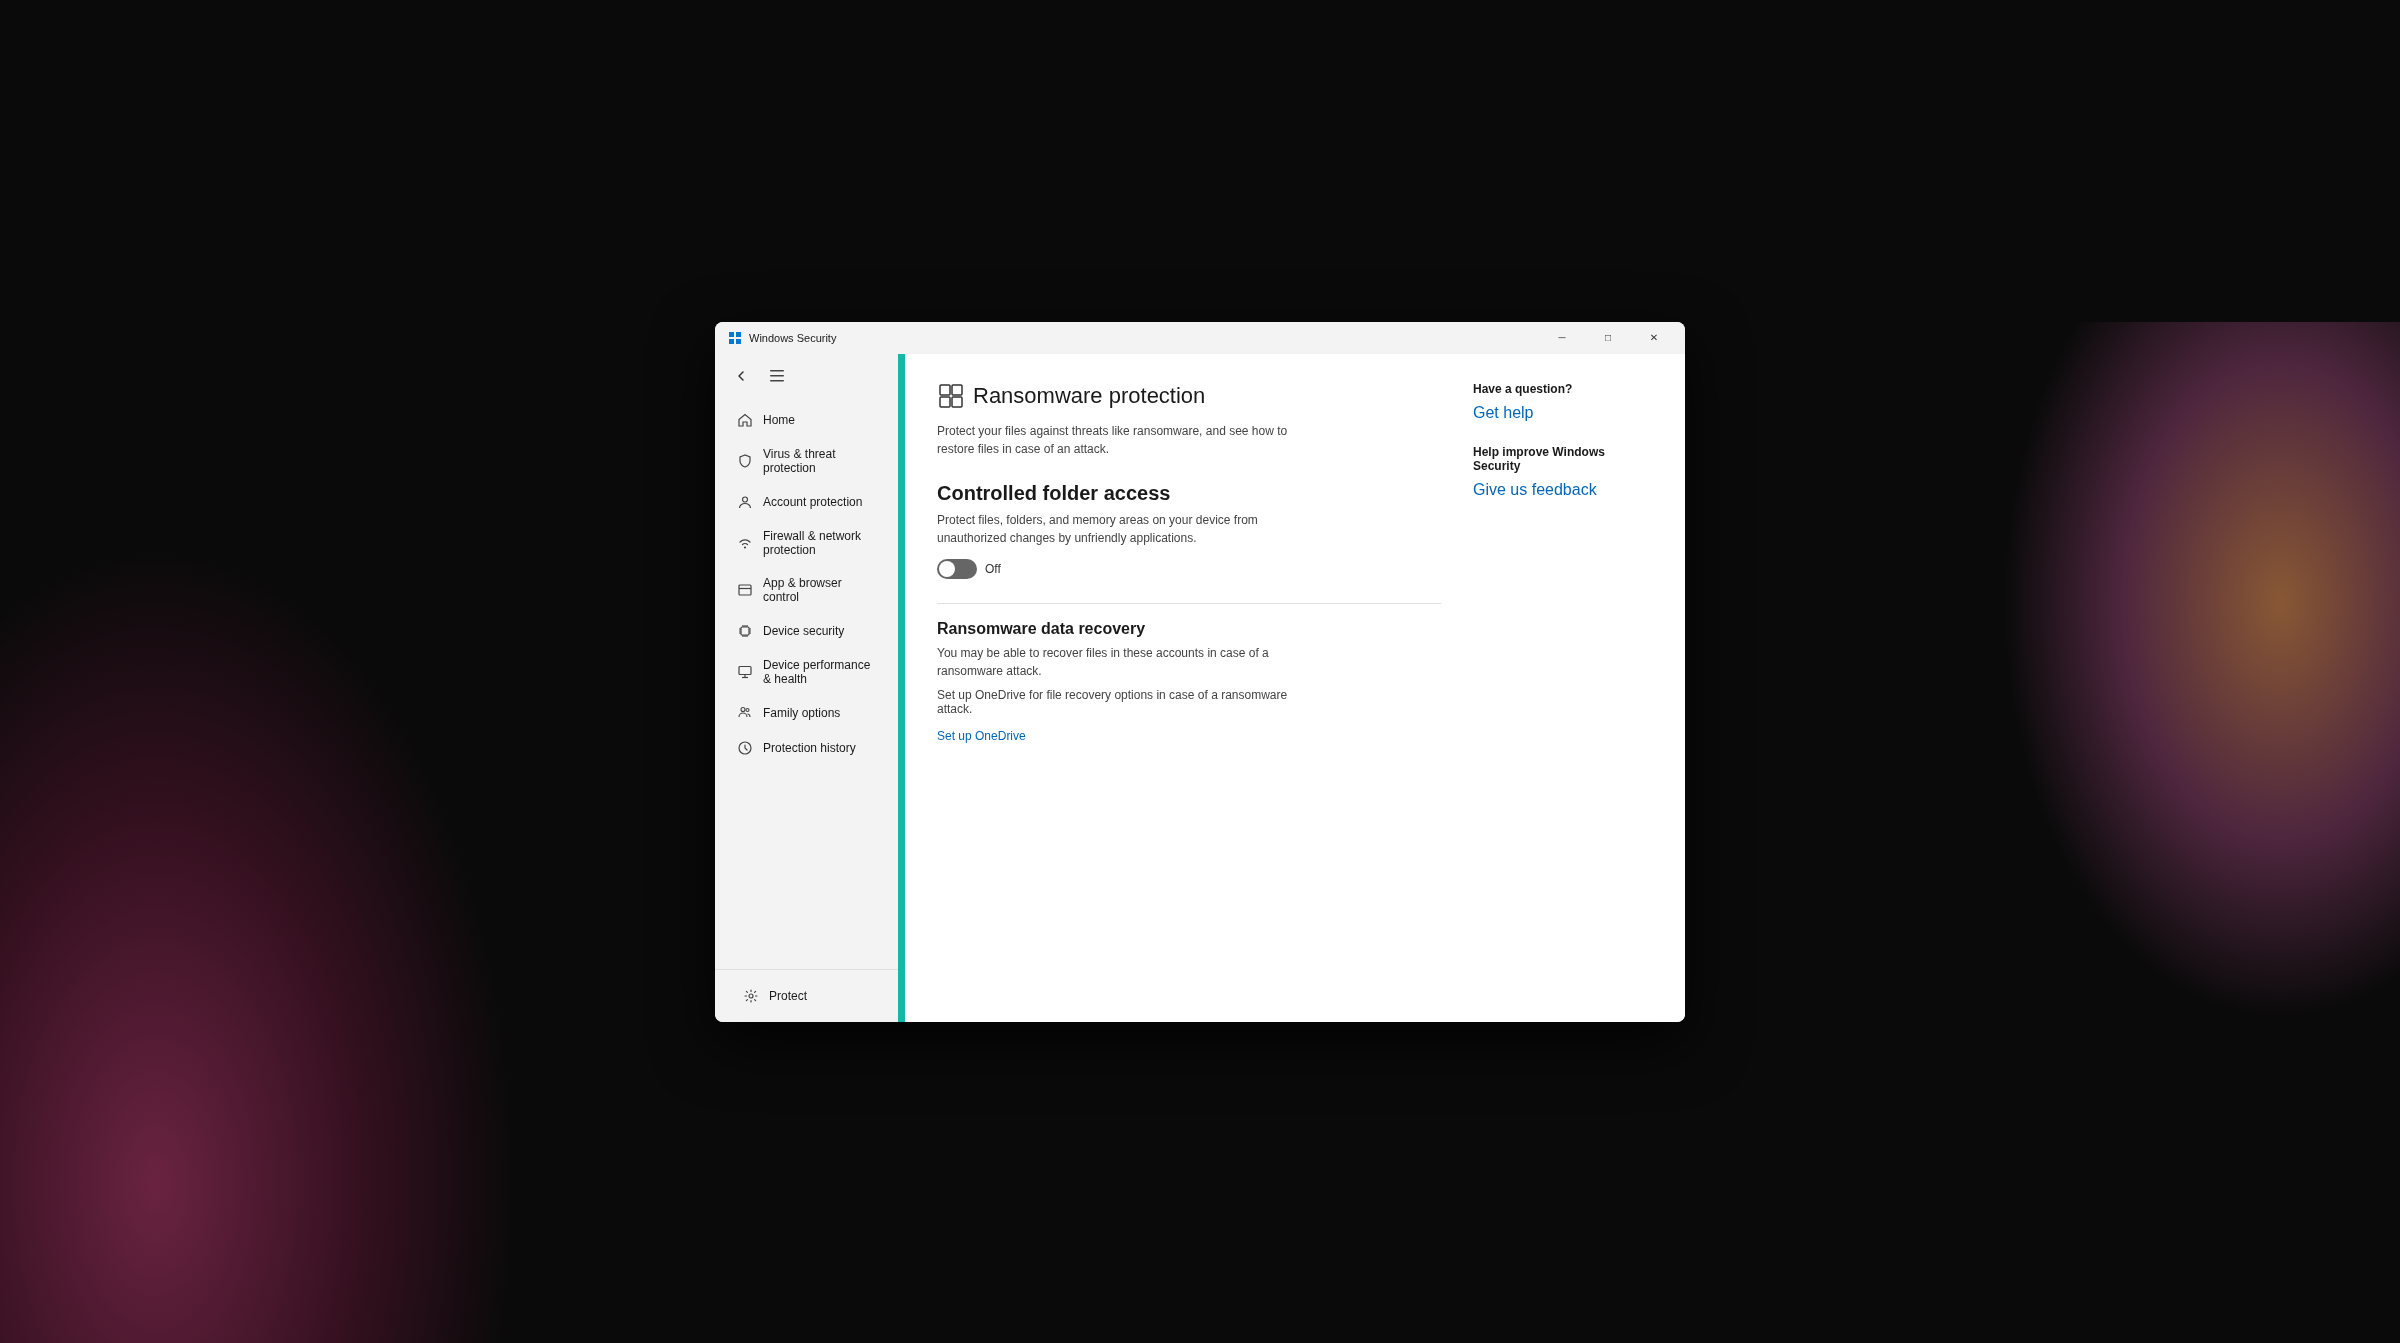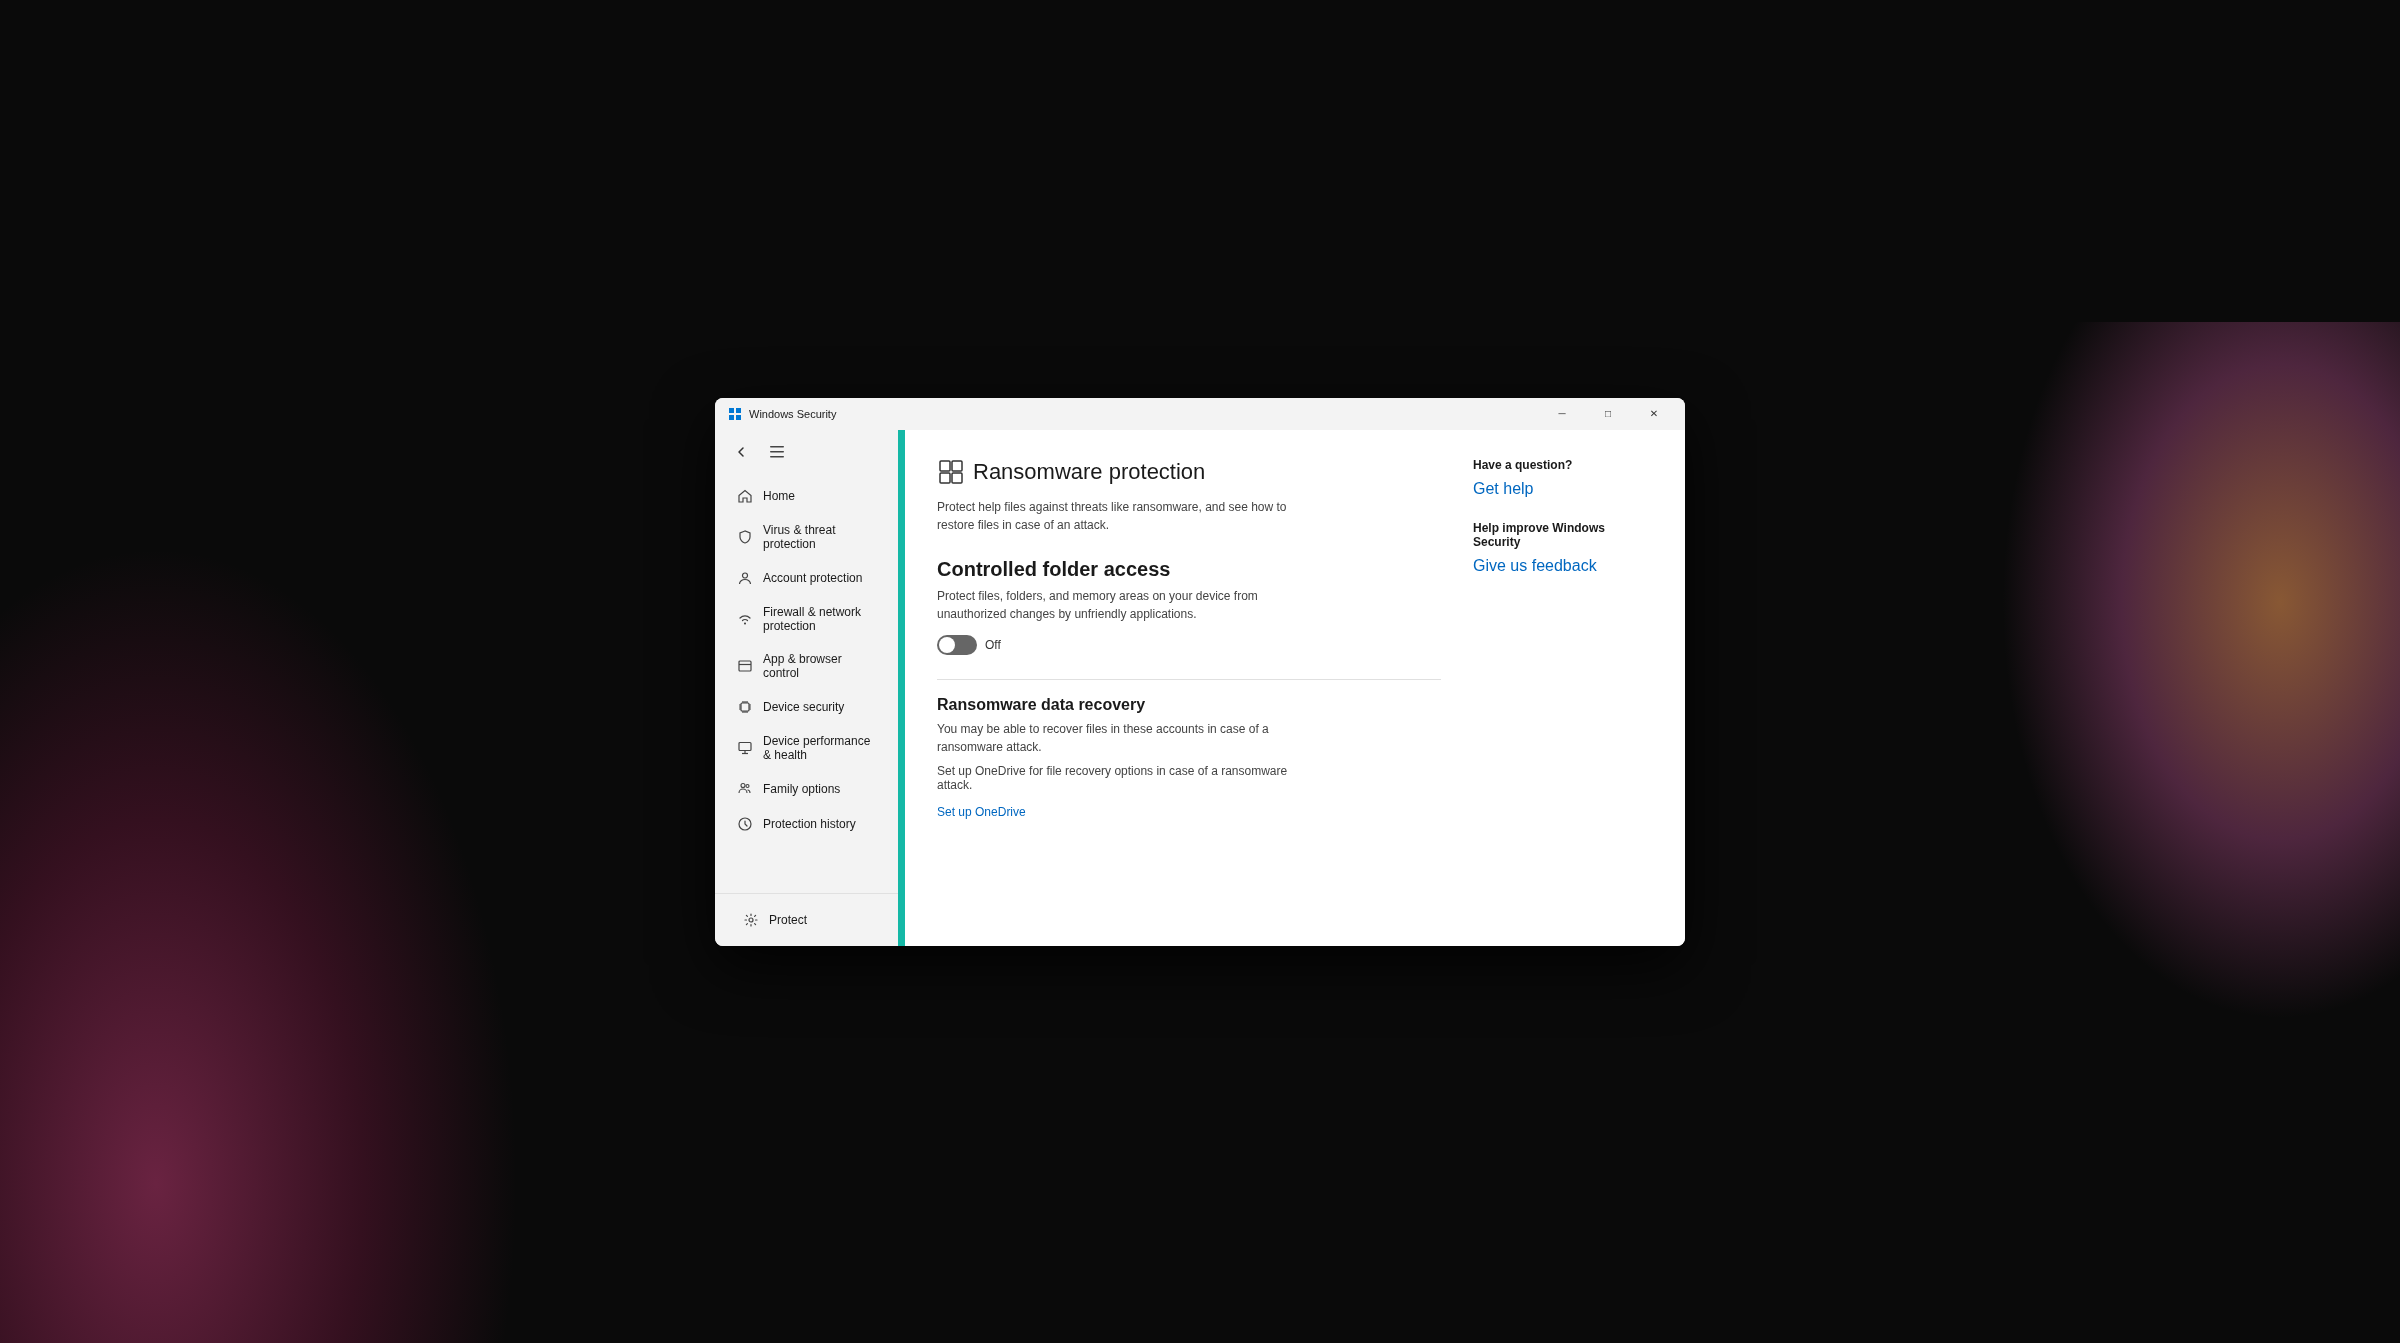--- a/index.html
+++ b/index.html
@@ -32,21 +32,21 @@
       top: 50%;
       transform: translateY(-50%);
       width: 400px;
       height: 700px;
       background: radial-gradient(ellipse at 70% 40%, rgba(220, 140, 80, 0.6) 0%, rgba(180, 80, 140, 0.4) 40%, transparent 70%);
       pointer-events: none;
     }
 
     .window {
       width: 970px;
-      height: 548px;
+      height: 700px;
       background: #f3f3f3;
       border-radius: 8px;
       box-shadow: 0 20px 60px rgba(0,0,0,0.8);
       display: flex;
       flex-direction: column;
       overflow: hidden;
       position: relative;
       z-index: 10;
     }
 
@@ -518,21 +518,21 @@
             <svg width="26" height="26" viewBox="0 0 26 26" fill="none">
               <rect x="2" y="2" width="10" height="10" rx="1" stroke="#333" stroke-width="1.5" fill="none"></rect>
               <rect x="14" y="2" width="10" height="10" rx="1" stroke="#333" stroke-width="1.5" fill="none"></rect>
               <rect x="2" y="14" width="10" height="10" rx="1" stroke="#333" stroke-width="1.5" fill="none"></rect>
               <rect x="14" y="14" width="10" height="10" rx="1" stroke="#333" stroke-width="1.5" fill="none"></rect>
             </svg>
           </div>
           <h1 class="page-title">Ransomware protection</h1>
         </div>
 
-        <p class="page-subtitle">Protect help files against threats like ransomware, and see how to restore files in case of an attack.</p>
+        <p class="page-subtitle">Protect your files against threats like ransomware, and see how to restore files in case of an attack.</p>
 
         
         <h2 class="section-title">Controlled folder access</h2>
         <p class="section-desc">Protect files, folders, and memory areas on your device from unauthorized changes by unfriendly applications.</p>
 
         <div class="toggle-row">
           <div class="toggle-switch off">
             <div class="knob"></div>
           </div>
           <span class="toggle-label">Off</span>

